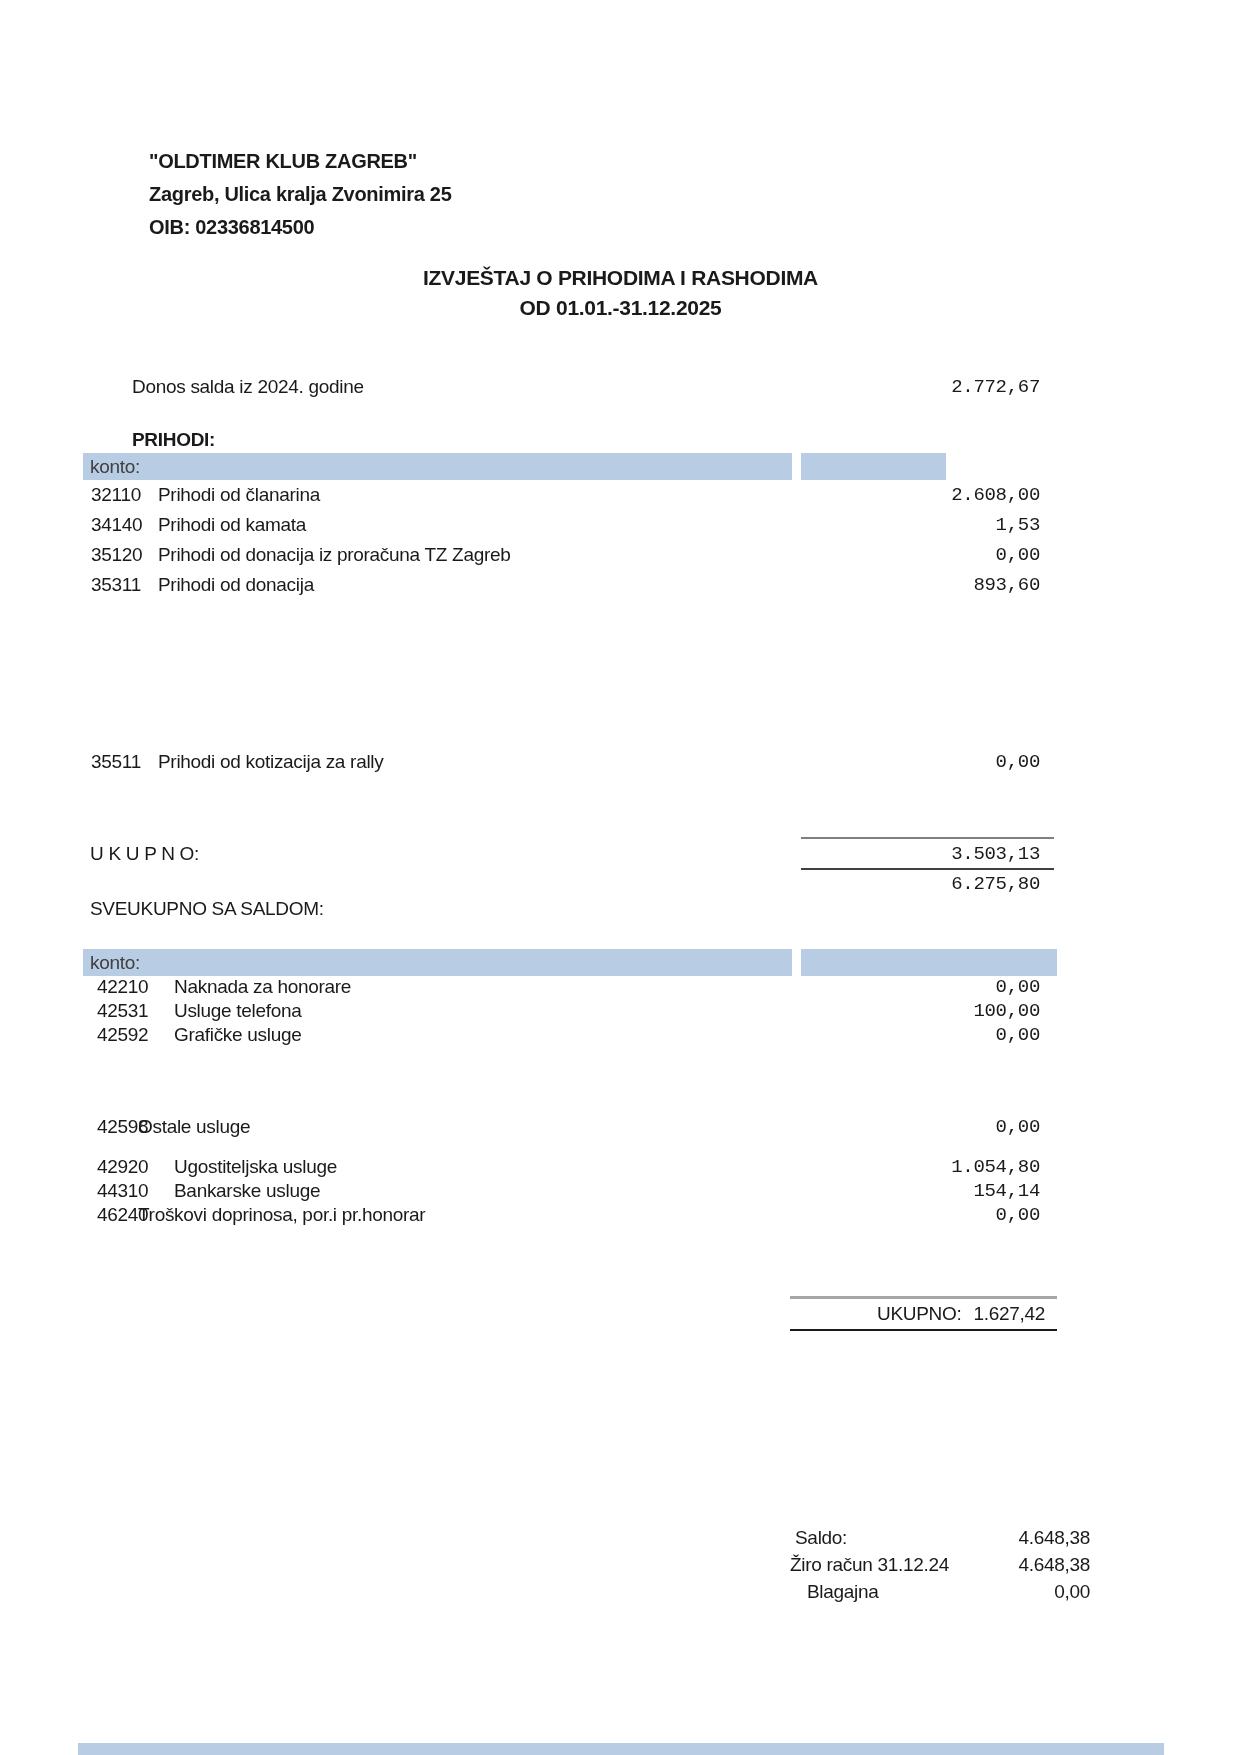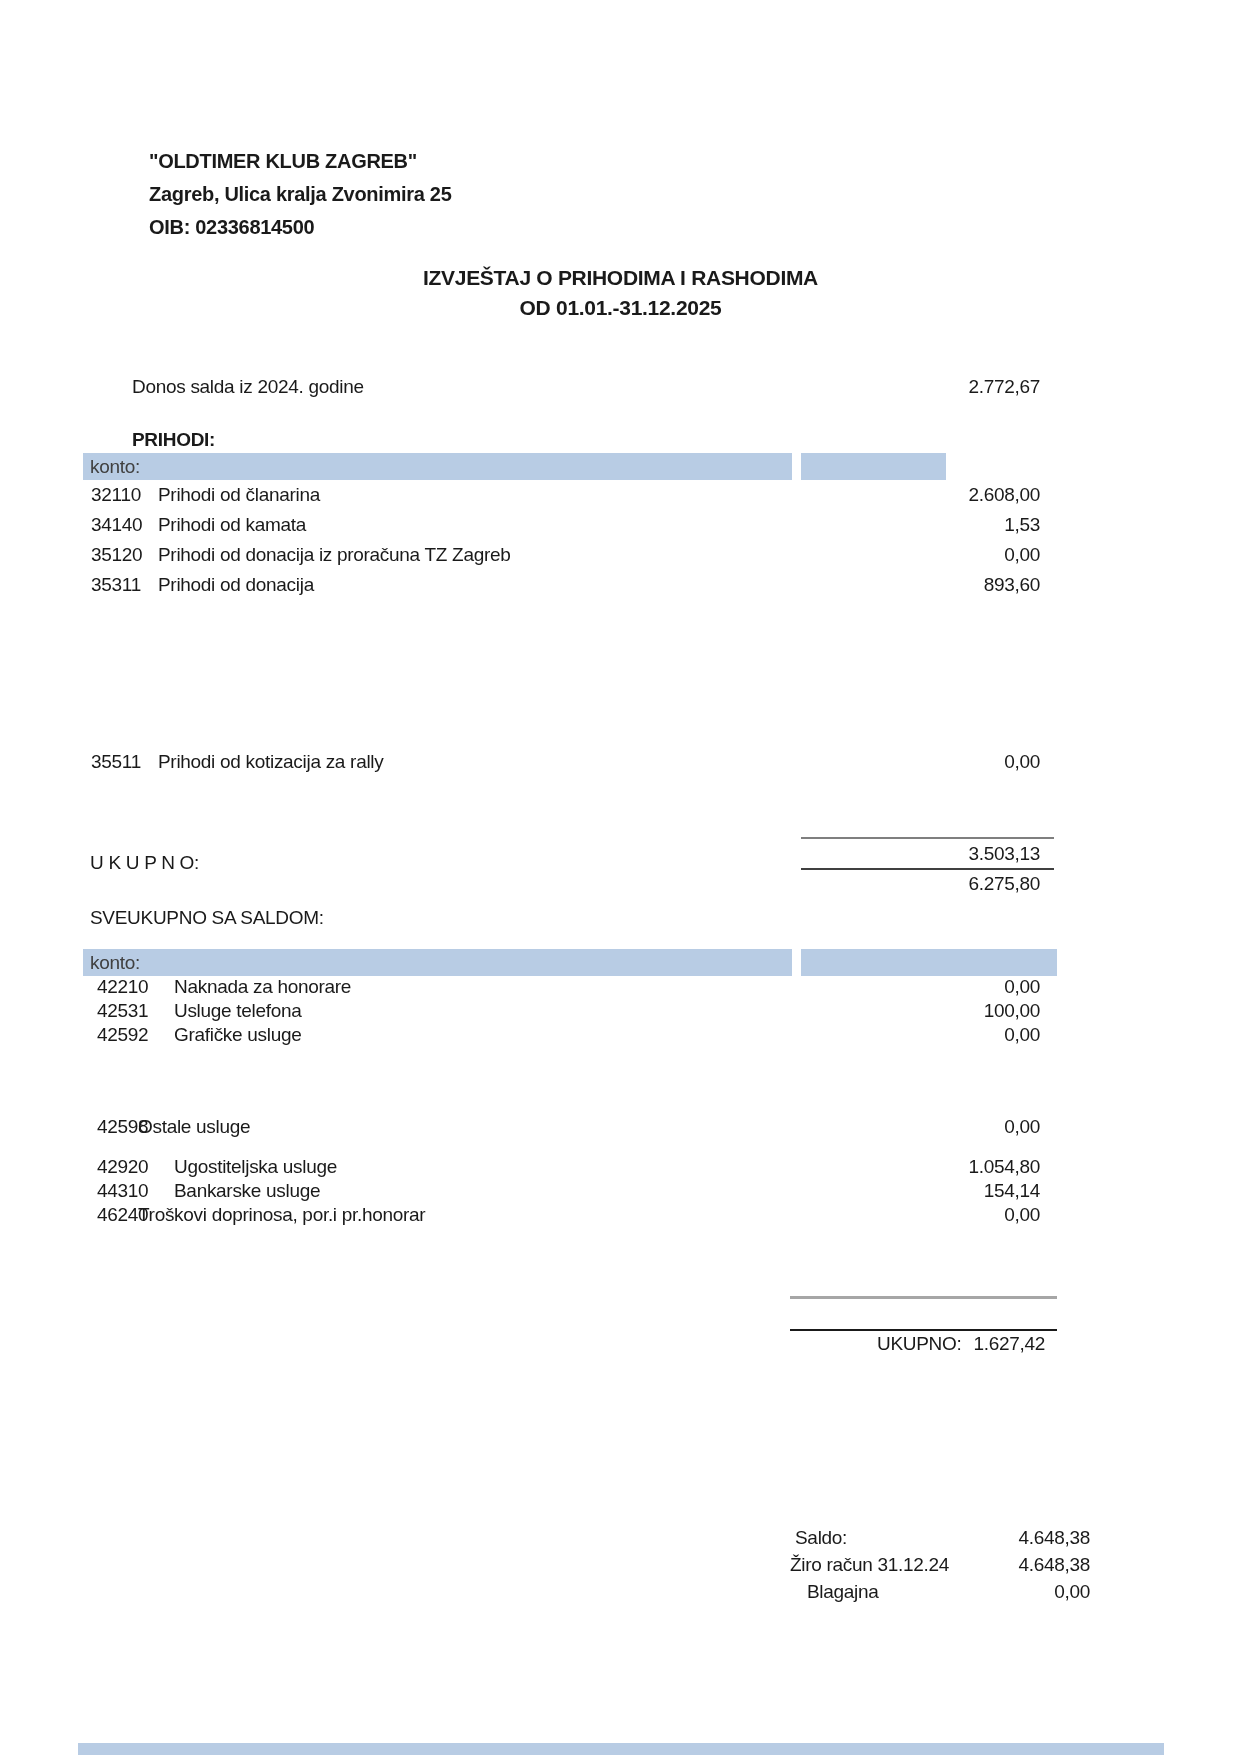--- a/index.html
+++ b/index.html
@@ -14,29 +14,29 @@
     font-size: 19px;
     letter-spacing: -0.3px;
   }
   .abs { position: absolute; }
   .bold { font-weight: bold; }
   .row { position: absolute; left: 0; width: 1241px; height: 24px; line-height: 24px; }
   .code1 { position: absolute; left: 91px; }
   .label1 { position: absolute; left: 158px; }
   .code2 { position: absolute; left: 97px; }
   .label2 { position: absolute; left: 174px; }
-  .val { position: absolute; right: 201px; text-align: right; }
+  .val { position: absolute; right: 201px; text-align: right; font-family: Liberation Mono, monospace; }
   .val-sum { position: absolute; right: 151px; text-align: right; }
   .org-line { position: absolute; left: 149px; height: 26px; line-height: 26px; font-weight: bold; font-size: 20px; }
   .title-line { position: absolute; left: 0; width: 1241px; text-align: center; font-weight: bold; font-size: 21px; height: 26px; line-height: 26px; }
   .konto-bar { position: absolute; background: #b8cce4; height: 27px; }
   .konto-text { position: absolute; left: 90px; height: 27px; line-height: 27px; color: #404040; }
   .hrule { position: absolute; }
-  .total-label { position: absolute; left: 90px; margin-top: 9px; }
-  .ukupno2 { position: absolute; right: 196px; height: 24px; line-height: 24px; display: flex; gap: 12px; margin-top: 30px; }
+  .total-label { position: absolute; left: 90px; }
+  .ukupno2 { position: absolute; right: 196px; height: 24px; line-height: 24px; display: flex; gap: 12px; }
 </style>
 </head>
 <body>
 
 <div class="page">
 
   <div class="org-line" style="top:148px">"OLDTIMER KLUB ZAGREB"</div>
   <div class="org-line" style="top:181px">Zagreb, Ulica kralja Zvonimira 25</div>
   <div class="org-line" style="top:214px">OIB: 02336814500</div>
 

